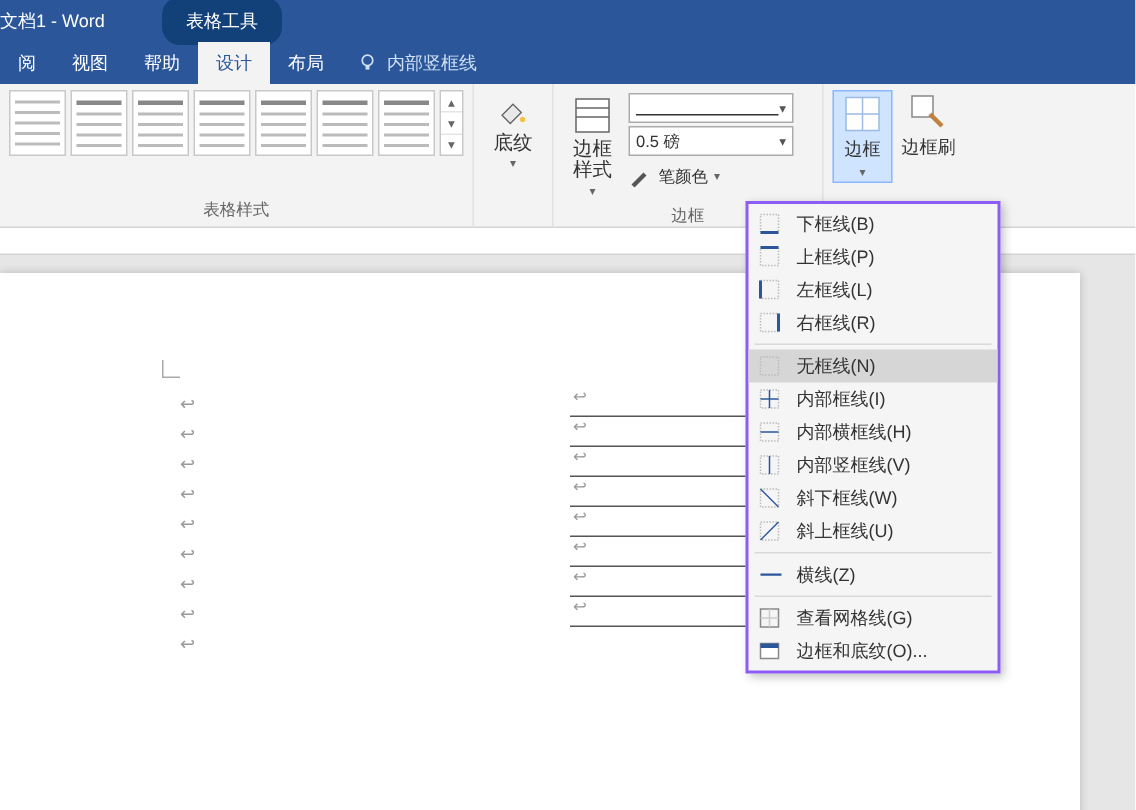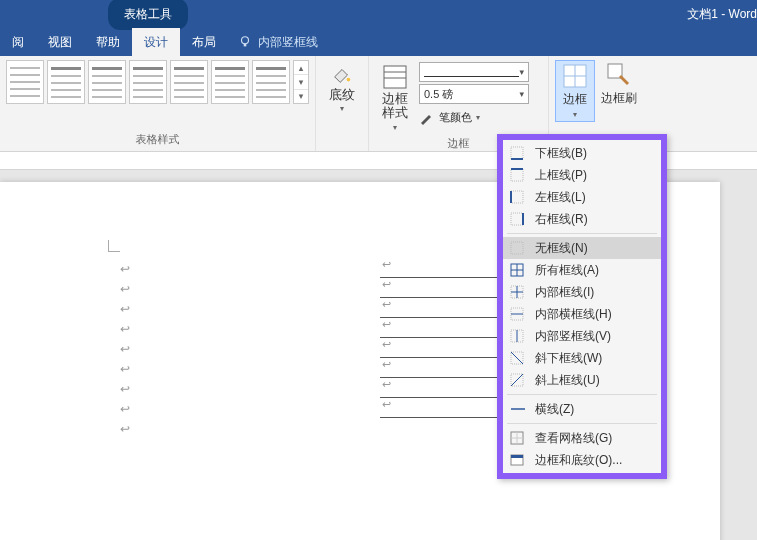--- a/index.html
+++ b/index.html
@@ -1,21 +1,21 @@
 <!DOCTYPE html>
 <html><head>
 <meta charset="utf-8">
 <style>
   * { margin:0; padding:0; box-sizing:border-box; font-family:"Microsoft YaHei","Segoe UI",sans-serif; }
   body { width:757px; height:540px; background:#fff; overflow:hidden; font-size:12px; color:#333; }
 
   
   .titlebar { height:28px; background:#2b579a; color:#fff; display:flex; align-items:center; }
   .titlebar .ctx-tab { height:32px; padding:0 16px; background:#124078; color:#fff; display:flex; align-items:center; font-size:12px; margin-left:108px;border-radius:12px; }
-  .titlebar .doc-title { position:absolute; left:12px; right:0; text-align:right; font-size:12px; pointer-events:none; }
+  .titlebar .doc-title { position:absolute; left:0; right:0; text-align:left; font-size:12px; pointer-events:none; }
 
   
   .tabs { height:28px; background:#2b579a; color:#fff; display:flex; align-items:stretch; }
   .tab { padding:0 12px; display:flex; align-items:center; font-size:12px; cursor:pointer; }
   .tab.active { background:#f3f3f3; color:#2b579a; }
   .tellme { display:flex; align-items:center; padding:0 10px; color:#cfe0f5; gap:6px; }
   .bulb { width:14px; height:14px; }
 
   
   .ribbon { height:96px; background:#f3f3f3; border-bottom:1px solid #d4d4d4; display:flex; align-items:stretch; }
@@ -56,21 +56,21 @@
   
   .doc-wrap { position:relative; height:calc(540px - 28px - 28px - 96px - 18px); background:#e6e6e6; overflow:hidden; }
   .page { position:absolute; left:0; top:12px; width:720px; height:500px; background:#fff; box-shadow:0 0 6px rgba(0,0,0,.2); }
   .pmark { position:absolute; left:108px; top:58px; width:12px; height:12px; border-left:1px solid #aaa; border-bottom:1px solid #aaa; }
   .paracol { position:absolute; left:120px; top:80px; }
   .paracol div { height:20px; font-size:12px; color:#9a9a9a; }
   .tbl { position:absolute; left:380px; top:76px; width:160px; }
   .trow { height:20px; border-bottom:1px solid #555; font-size:11px; color:#9a9a9a; padding-left:2px; }
 
   
-  .menu { position:absolute; right:90px; top:134px; width:170px; background:#f5f5f5; border:6px solid #8b5cf6; box-shadow:2px 2px 6px rgba(0,0,0,.25); padding:2px 0; z-index:50; }
+  .menu { position:absolute; right:90px; top:134px; width:170px; background:#f5f5f5; border:2px solid #8b5cf6; box-shadow:2px 2px 6px rgba(0,0,0,.25); padding:2px 0; z-index:50; }
   .mi { height:22px; display:flex; align-items:center; gap:8px; padding:0 10px 0 6px; font-size:12px; cursor:pointer; }
   .mi.sel { background:#d6d6d6; }
   .mi .ic { width:18px; height:16px; flex:0 0 18px; display:flex; align-items:center; justify-content:center; }
   .msep { height:1px; background:#d9d9d9; margin:3px 4px; }
 
   
   svg { display:block; }
 </style>
 </head>
 <body>
@@ -299,30 +299,20 @@
       <span class="ic">
         <svg xmlns="http://www.w3.org/2000/svg" width="18" height="16" viewBox="0 0 18 16">
           <rect x="2" y="2" width="12" height="12" fill="none" stroke="#bbb" stroke-dasharray="1 1"></rect>
         </svg>
       </span>
       <span>无框线(N)</span>
     </div>
     <div class="mi">
       <span class="ic">
         <svg xmlns="http://www.w3.org/2000/svg" width="18" height="16" viewBox="0 0 18 16">
-          <rect x="2" y="2" width="12" height="12" fill="none" stroke="#2b579a"></rect>
-          <line x1="8" y1="2" x2="8" y2="14" stroke="#2b579a"></line>
-          <line x1="2" y1="8" x2="14" y2="8" stroke="#2b579a"></line>
-        </svg>
-      </span>
-      <span>所有框线(A)</span>
-    </div>
-    <div class="mi">
-      <span class="ic">
-        <svg xmlns="http://www.w3.org/2000/svg" width="18" height="16" viewBox="0 0 18 16">
           <rect x="2" y="2" width="12" height="12" fill="none" stroke="#bbb" stroke-dasharray="1 1"></rect>
           <line x1="8" y1="2" x2="8" y2="14" stroke="#2b579a"></line>
           <line x1="2" y1="8" x2="14" y2="8" stroke="#2b579a"></line>
         </svg>
       </span>
       <span>内部框线(I)</span>
     </div>
     <div class="mi">
       <span class="ic">
         <svg xmlns="http://www.w3.org/2000/svg" width="18" height="16" viewBox="0 0 18 16">

